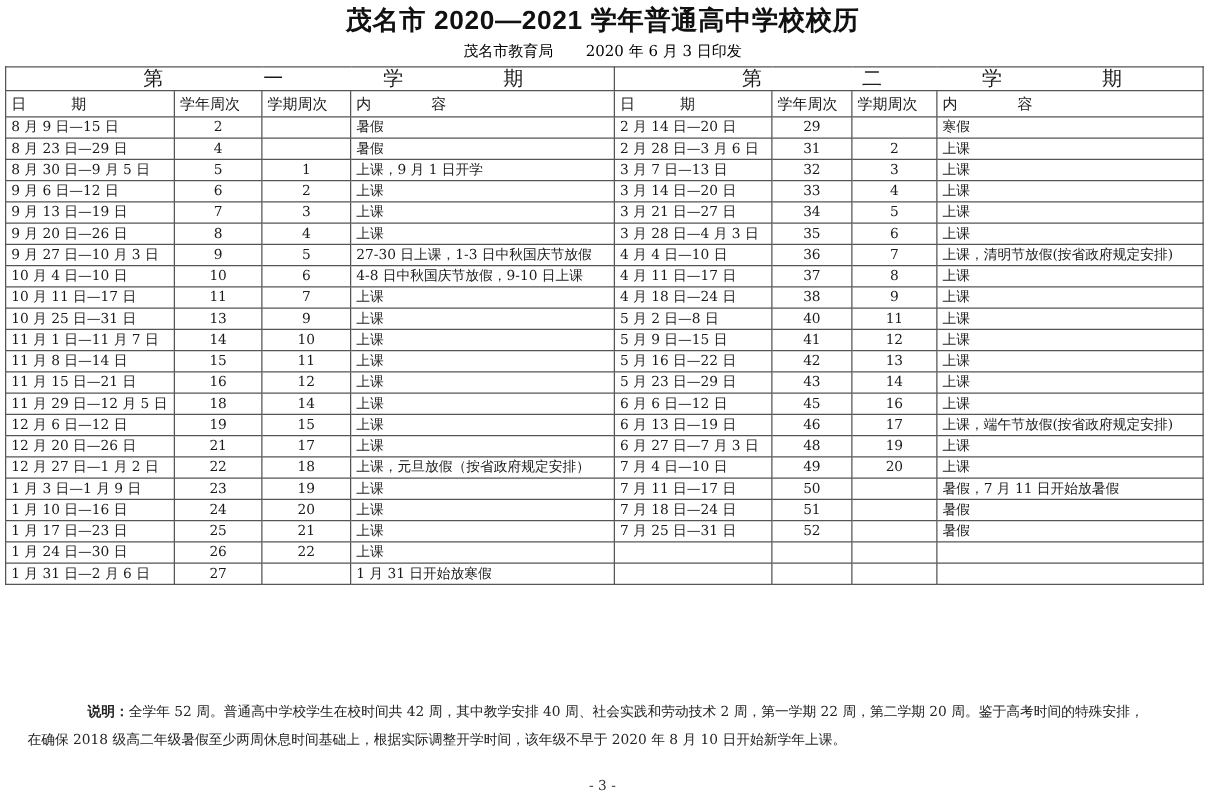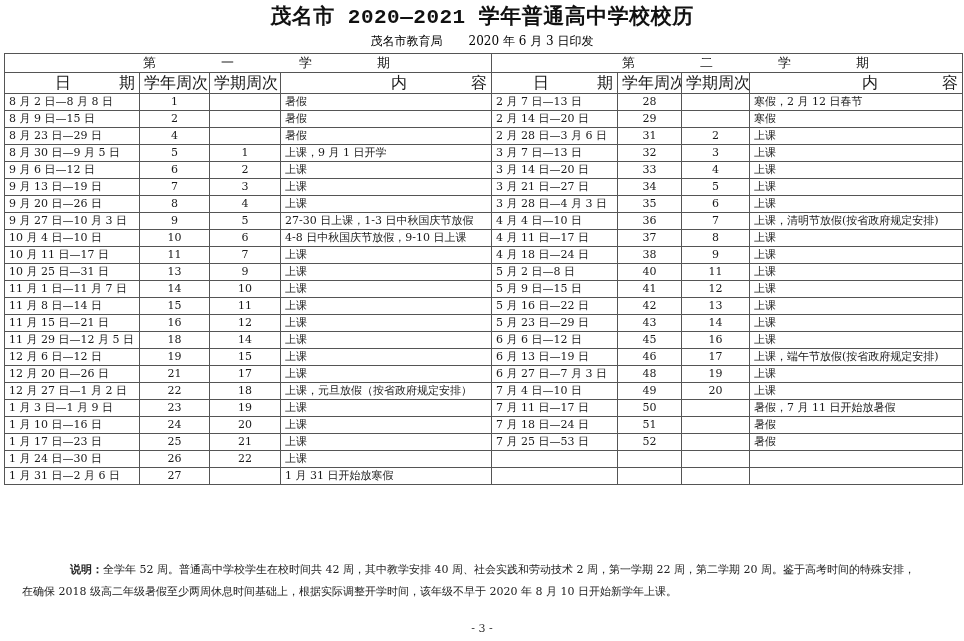--- a/index.html
+++ b/index.html
@@ -3,39 +3,39 @@
 <meta charset="utf-8">
 <style>
   html, body { margin: 0; padding: 0; background: #ffffff; }
   body {
     width: 964px; height: 641px; position: relative; overflow: hidden;
     font-family: "DejaVu Serif", "Liberation Serif", serif;
     color: #1a1a1a;
   }
   .title {
     position: absolute; left: 0; top: 2px; width: 964px; text-align: center;
-    font-family: Liberation Mono, monospace;
+    font-family: Liberation Sans, sans-serif;
     font-size: 21px; font-weight: bold; letter-spacing: 0.5px; color: #111;
   }
   .subtitle {
     position: absolute; left: 0; top: 33px; width: 964px; text-align: center;
     font-size: 12px; color: #000000;
   }
   .subtitle span + span { margin-left: 26px; }
   table.cal {
     position: absolute; left: 4px; top: 53px; width: 958px;
     border-collapse: collapse; table-layout: fixed;
     font-size: 11px;
   }
   table.cal td, table.cal th {
     border: 1px solid #555; padding: 0 4px; height: 16px; line-height: 16px;
     white-space: nowrap; overflow: hidden; font-weight: normal;
   }
-  table.cal tr.sem th { height: 18px; line-height: 18px; font-size: 13px; padding-left: 41px; }
-  table.cal tr.colh th { height: 20px; line-height: 20px; font-size: 16px; text-align: right; }
+  table.cal tr.sem th { height: 18px; line-height: 18px; font-size: 16px; padding-left: 41px; }
+  table.cal tr.colh th { height: 20px; line-height: 20px; font-size: 12px; text-align: left; }
   table.cal td.c { text-align: center; }
   table.cal td.l { text-align: left; }
   .note {
     position: absolute; left: 22px; top: 559px; width: 930px;
     font-size: 11px; line-height: 22px; color: #222;
   }
   .note b { font-weight: bold; margin-left: 48px; }
   .pageno {
     position: absolute; left: 0; top: 622px; width: 964px; text-align: center;
     font-size: 11px; color: #333;
@@ -71,30 +71,20 @@
       <th>学期周次</th>
       <th>内　　　　容</th>
       <th>日　　　期</th>
       <th>学年周次</th>
       <th>学期周次</th>
       <th>内　　　　容</th>
     </tr>
   </thead>
   <tbody id="cal-body">
       <tr>
-        <td class="l">8 月 2 日—8 月 8 日</td>
-        <td class="c">1</td>
-        <td class="c"></td>
-        <td class="l">暑假</td>
-        <td class="l">2 月 7 日—13 日</td>
-        <td class="c">28</td>
-        <td class="c"></td>
-        <td class="l">寒假，2 月 12 日春节</td>
-      </tr>
-      <tr>
         <td class="l">8 月 9 日—15 日</td>
         <td class="c">2</td>
         <td class="c"></td>
         <td class="l">暑假</td>
         <td class="l">2 月 14 日—20 日</td>
         <td class="c">29</td>
         <td class="c"></td>
         <td class="l">寒假</td>
       </tr>
       <tr>
@@ -275,21 +265,21 @@
         <td class="l">7 月 18 日—24 日</td>
         <td class="c">51</td>
         <td class="c"></td>
         <td class="l">暑假</td>
       </tr>
       <tr>
         <td class="l">1 月 17 日—23 日</td>
         <td class="c">25</td>
         <td class="c">21</td>
         <td class="l">上课</td>
-        <td class="l">7 月 25 日—53 日</td>
+        <td class="l">7 月 25 日—31 日</td>
         <td class="c">52</td>
         <td class="c"></td>
         <td class="l">暑假</td>
       </tr>
       <tr>
         <td class="l">1 月 24 日—30 日</td>
         <td class="c">26</td>
         <td class="c">22</td>
         <td class="l">上课</td>
         <td class="l"></td>

